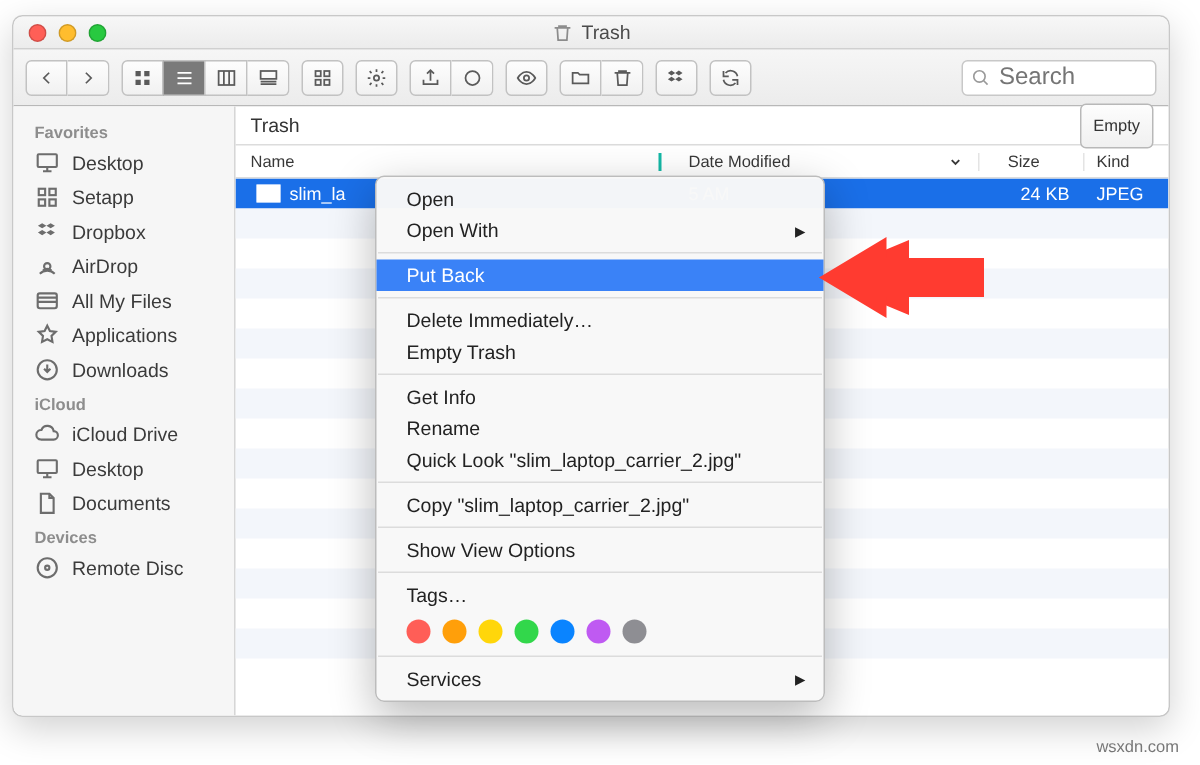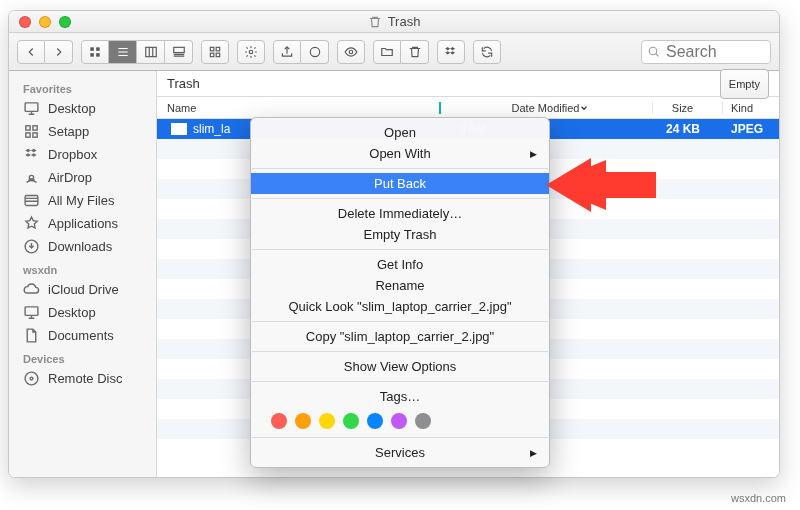--- a/index.html
+++ b/index.html
@@ -35,37 +35,37 @@
   .sb-head { font-size:11px; color:#8d8d8d; font-weight:600; padding:6px 14px 2px; }
   .sb-item { display:flex; align-items:center; gap:8px; padding:3px 14px; font-size:13px; color:#3b3b3b; }
   .sb-item svg { width:17px; height:17px; color:#6d6d6d; flex:0 0 auto; }
 
   .main { flex:1; display:flex; flex-direction:column; position:relative; }
   .pathbar { height:26px; border-bottom:1px solid #dcdcdc; display:flex; align-items:center; justify-content:space-between; padding:0 10px; font-size:13px; color:#333; }
   .empty-btn { height:30px; font-size:11px; border:1px solid #b8b8b8; border-radius:4px; background:linear-gradient(#fdfdfd,#f0f0f0); padding:0 8px; color:#333; }
 
   .cols { height:22px; border-bottom:1px solid #dcdcdc; display:flex; align-items:center; font-size:11px; color:#383838; }
   .col-name { flex:1; padding-left:10px; border-right:2px solid #14b8a6; }
-  .col-date { width:202px; padding-left:8px; border-right:1px solid #e4e4e4; display:flex; align-items:center; justify-content:center; padding-right:10px;margin-left:10px; }
+  .col-date { width:202px; padding-left:8px; border-right:1px solid #e4e4e4; display:flex; align-items:center; justify-content:space-between; padding-right:10px;margin-left:10px; }
   .col-size { width:70px; text-align:center; padding-right:10px; border-right:1px solid #e4e4e4; }
   .col-kind { width:56px; padding-left:8px; }
 
   .rows { flex:1; overflow:hidden; }
   .row { height:20px; display:flex; align-items:center; font-size:12px; }
   .row.sel { background:#1a6fe8; color:#fff; }
   .row.odd { background:#f3f6fb; }
   .cell-name { flex:1; padding-left:14px; display:flex; gap:6px; align-items:center; overflow:hidden; }
   .cell-name .thumb { width:16px; height:12px; background:#fff; border:1px solid rgba(255,255,255,.6); display:inline-block; }
   .cell-date { width:202px; padding-left:8px; }
-  .cell-size { width:70px; text-align:center; padding-right:10px;font-weight:bold; }
-  .cell-kind { width:56px; padding-left:8px;font-weight:bold; }
+  .cell-size { width:70px; text-align:right; padding-right:10px; }
+  .cell-kind { width:56px; padding-left:8px; }
 
   
   .ctx { position:absolute; left:250px; top:117px; width:300px; background:rgba(248,248,248,.98); border:1px solid #bcbcbc; border-radius:6px; box-shadow:0 10px 30px rgba(0,0,0,.28); padding:4px 0; font-size:13px; color:#222; }
-  .ctx-item { padding:3px 20px; position:relative;text-align:center; }
+  .ctx-item { padding:3px 20px; position:relative; }
   .ctx-item.hi { background:#3a82f7; color:#fff; }
   .ctx-sep { height:1px; background:#dcdcdc; margin:4px 1px; }
   .ctx-sub::after { content:"▶"; font-size:9px; position:absolute; right:12px; top:6px; color:inherit; }
   .ctx-tags { display:flex; gap:8px; padding:6px 20px 4px; }
   .ctx-tags span { width:16px; height:16px; border-radius:50%; }
 
   .arrow { position:absolute; left:546px; top:150px; pointer-events:none; }
   .arrow svg { width:110px; height:70px; }
 
   .watermark { position:absolute; right:14px; bottom:6px; font-size:11px; color:#777; }
@@ -252,21 +252,21 @@
             <span>Applications</span>
           </div>
         <div class="sb-item">
             <svg viewBox="0 0 24 24" fill="none" stroke="currentColor" stroke-width="2">
               <circle cx="12" cy="12" r="9"></circle>
               <path d="M12 7v7M9 11l3 3 3-3"></path>
             </svg>
             <span>Downloads</span>
           </div>
 
-        <div class="sb-head">wsxdn</div>
+        <div class="sb-head">iCloud</div>
         <div class="sb-item">
             <svg viewBox="0 0 24 24" fill="none" stroke="currentColor" stroke-width="2">
               <path d="M6 17h12a4 4 0 000-8 6 6 0 00-11.5-1A4.5 4.5 0 006 17z"></path>
             </svg>
             <span>iCloud Drive</span>
           </div>
         <div class="sb-item">
             <svg viewBox="0 0 24 24" fill="none" stroke="currentColor" stroke-width="2">
               <rect x="3" y="4" width="18" height="12" rx="1"></rect>
               <path d="M8 20h8M12 16v4"></path>

